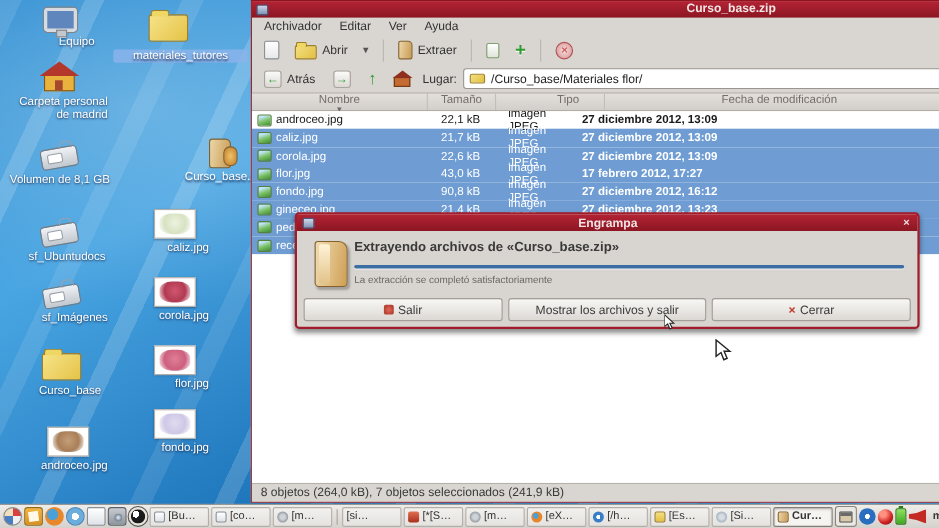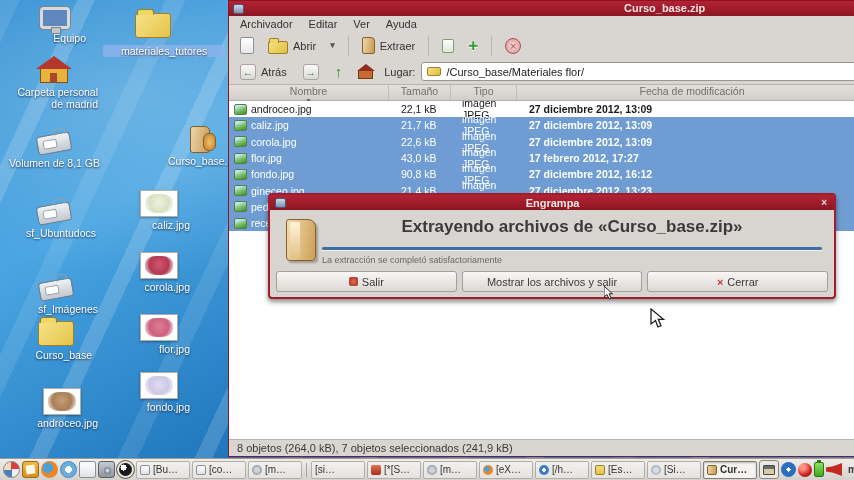--- a/index.html
+++ b/index.html
@@ -59,21 +59,21 @@
   .navicon { width:16px; height:16px; background:linear-gradient(#fbfbfa,#dcd8d4); border:1px solid #a9a49e; border-radius:3px; display:flex; align-items:center; justify-content:center; color:#2f9b2f; font-weight:bold; font-size:11px; }
   .navplain { color:#2f9b2f; font-weight:bold; font-size:15px; }
   .home-ic { position:relative; width:15px; height:9px; background:#c46a32; border:1px solid #6e3a14; margin-top:6px; }
   .home-ic::before { content:""; position:absolute; top:-7px; left:-2px; border-left:9px solid transparent; border-right:9px solid transparent; border-bottom:7px solid #8e2f1f; }
   .locfield { flex:1; height:19px; background:#fff; border:1px solid #9a958f; border-radius:3px; display:flex; align-items:center; gap:5px; padding:0 5px; font-size:11px; color:#222; }
   .loc-folder { position:relative; width:14px; height:9px; background:linear-gradient(135deg,#f4e080,#e2bf43); border:1px solid #9e7f27; border-radius:2px; }
   .colheader { height:17px; display:flex; align-items:center; background:linear-gradient(#e3e0dc,#d2cec9); border-top:1px solid #b9b4af; border-bottom:1px solid #b1aca6; font-size:10.5px; color:#756f69; flex:0 0 17px; }
   .colheader .c { padding:0 6px; border-right:1px solid #c2bdb7; height:100%; display:flex; align-items:center;flex-direction:column; }
   .c-name { width:160px; justify-content:space-between; }
   .c-size { width:62px; }
-  .c-type { width:66px; }
+  .c-type { width:66px;margin-left:33px; }
   .c-date { flex:1; border-right:none !important; }
   #filelist { flex:1; background:#fff; overflow:hidden; position:relative; }
   .frow { display:flex; align-items:center; height:16.3px; font-size:10.5px; color:#1a1a1a; }
   .frow.sel { background:#6f9dd3; color:#fff; }
   .ficon { width:13px; height:11px; margin:0 4px 0 5px; background:linear-gradient(160deg,#bfe4f2 20%,#79c163 55%,#3f8a33); border:1px solid #55803f; border-radius:2px; flex:0 0 13px; }
   .f-name { width:142px; overflow:hidden; white-space:nowrap; }
   .f-size { width:62px; padding-left:8px; }
   .f-type { width:66px; padding-left:7px; }
   .f-date { flex:1; padding-left:8px; font-weight:bold; }
   .frow.sel .f-date { font-weight:bold; }
@@ -81,21 +81,21 @@
 
   
   #dlg { position:absolute; left:268px; top:193px; width:568px; height:106px; background:#d8d4cf; border:2px solid #a11d2b; border-radius:4px; box-shadow:0 3px 5px rgba(0,0,0,.45); }
   .dtitle { height:15px; background:linear-gradient(#b32334,#8c1623); display:flex; align-items:center; padding:0 5px; }
   .dtitle .wicon { width:11px; height:10px; background:linear-gradient(#cfd8e8,#7e93b5); border:1px solid #47597a; border-radius:2px; }
   .dtitle .dtext { flex:1; text-align:center; font-size:11px; font-weight:bold; color:#f2e5e5; }
   .dclose { color:#f0dede; font-size:10px; font-weight:bold; padding:0 2px; }
   .dbag { position:absolute; left:16px; top:24px; width:30px; height:42px; background:linear-gradient(100deg,#f0ddb2,#cf9f55); border:1px solid #84602a; border-radius:3px 8px 4px 4px; box-shadow:2px 2px 2px rgba(0,0,0,.25); }
   .dbag::before { content:""; position:absolute; top:2px; left:3px; width:10px; height:36px; background:linear-gradient(#fff3d8,#e2c288); border-radius:2px; }
   .dbody { position:absolute; left:52px; top:22px; right:12px; }
-  .dheading { font-size:17px; font-weight:bold; color:#3a3a3a;text-align:center; }
+  .dheading { font-size:12px; font-weight:bold; color:#3a3a3a; }
   .dprogress { margin-top:10px; height:3px; background:#3a6ea5; border-radius:2px; box-shadow:0 1px 0 rgba(255,255,255,.7); }
   .dstatus { margin-top:5px; font-size:9px; color:#6b6761; }
   .dbuttons { position:absolute; left:6px; right:6px; bottom:5px; display:flex; gap:5px; }
   .dbtn { flex:1; height:21px; background:linear-gradient(#f8f7f5,#dcd8d4); border:1px solid #a39e98; border-radius:3px; font-size:11px; color:#3a3a3a; display:flex; align-items:center; justify-content:center; gap:4px; }
   .bicon-quit { width:9px; height:9px; background:radial-gradient(#e06a5a,#a32f20); border-radius:2px; }
   .bicon-x { color:#c0392b; font-weight:bold; font-size:11px; }
 
   
   #taskbar { position:absolute; left:0; bottom:0; width:854px; height:22px; background:linear-gradient(#efedea,#d5d1cc); border-top:1px solid #9f9a94; display:flex; align-items:center; padding:0 3px; gap:2px; }
   .launch { width:17px; height:17px; border-radius:3px; flex:0 0 17px; position:relative; }
@@ -166,21 +166,21 @@
   <div class="dicon" style="left:12px;top:196px;width:84px">
     <div class="art art-drive"></div>
     <div class="di-label">sf_Ubuntudocs</div>
   </div>
   <div class="dicon" style="left:128px;top:250px;width:62px">
     <div class="art art-thumb t-red">
         <i></i>
       </div>
     <div class="di-label">corola.jpg</div>
   </div>
-  <div class="dicon" style="left:14px;top:272px;width:84px">
+  <div class="dicon" style="left:14px;top:252px;width:84px">
     <div class="art art-drive"></div>
     <div class="di-label">sf_Imágenes</div>
   </div>
   <div class="dicon" style="left:128px;top:312px;width:62px">
     <div class="art art-thumb t-pink">
         <i></i>
       </div>
     <div class="di-label">flor.jpg</div>
   </div>
   <div class="dicon" style="left:20px;top:316px;width:72px">

